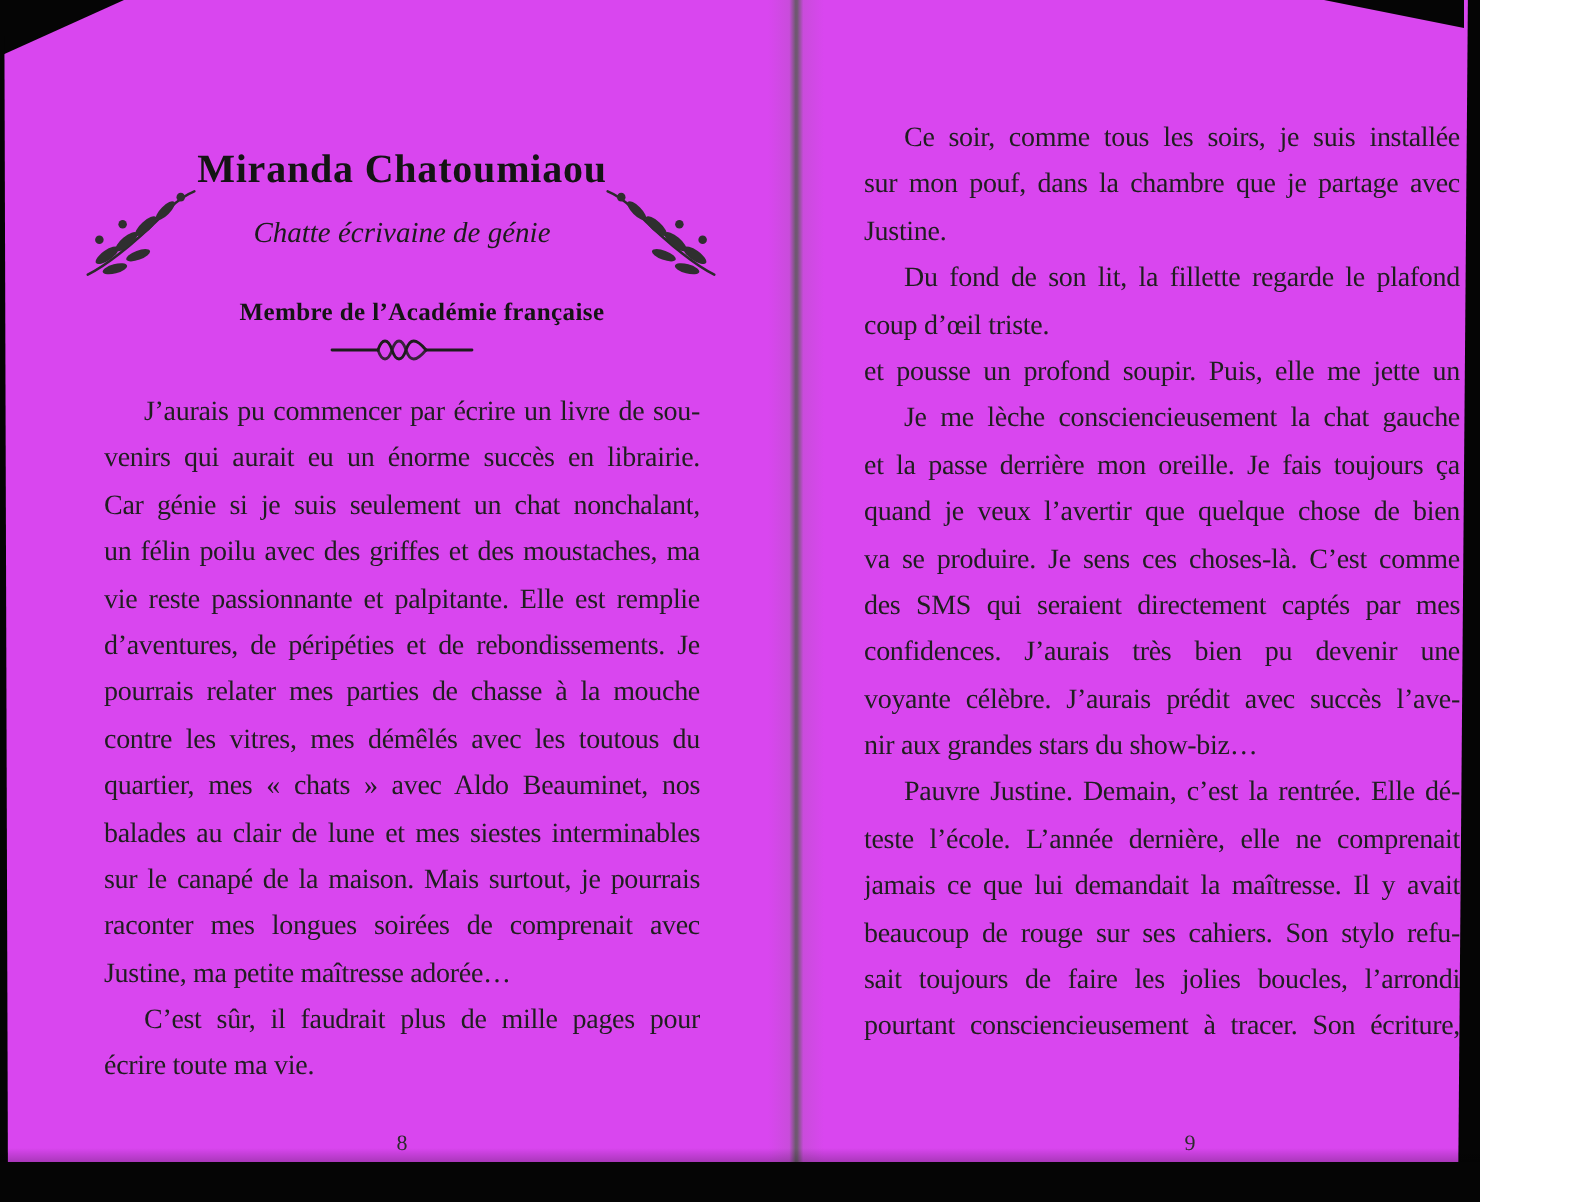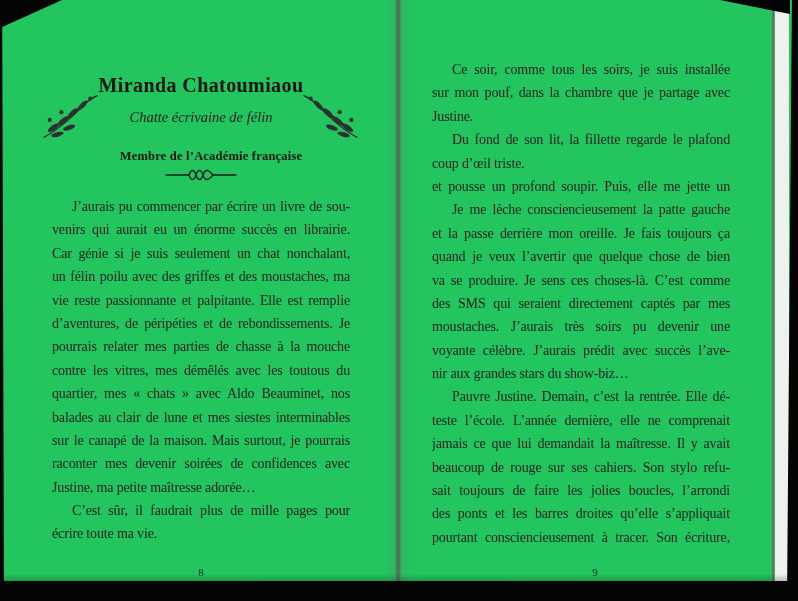--- a/index.html
+++ b/index.html
@@ -1,18 +1,18 @@
 <!DOCTYPE html>
 <html><head>
 <meta charset="utf-8">
 <style>
   html,body { margin:0; padding:0; background:#ffffff; }
   .screen {
-    position:relative; width:798px; height:601px; overflow:hidden;
-    background:#22c55e;
+    position:relative; width:740px; height:601px; overflow:hidden;
+    background:#d946ef;
     font-family:"Liberation Serif", serif;
     color:#1f1f1f;
   }
 
   
   .corner-tl { position:absolute; left:0; top:0; width:62px; height:28px; background:#050505;
                clip-path:polygon(0 0, 100% 0, 0 100%); }
   .corner-tr { position:absolute; right:8px; top:0; width:70px; height:14px; background:#050505;
                clip-path:polygon(0 0, 100% 0, 100% 100%); }
   .edge-left { position:absolute; left:0; top:18px; bottom:0; width:4px; background:#050505;
@@ -91,21 +91,21 @@
         <ellipse cx="18" cy="47" rx="6.5" ry="2.4" transform="rotate(-15 18 47)"></ellipse>
         <ellipse cx="30" cy="40" rx="6.5" ry="2.4" transform="rotate(-20 30 40)"></ellipse>
         <circle cx="10" cy="32" r="2.2"></circle>
         <circle cx="22" cy="24" r="2.2"></circle>
         <circle cx="52" cy="10" r="2.2"></circle>
       </g>
     </svg>
 
     <div class="lp-header">
       <h1 class="lp-title">Miranda Chatoumiaou</h1>
-      <p class="lp-subtitle">Chatte écrivaine de félin</p>
+      <p class="lp-subtitle">Chatte écrivaine de génie</p>
       <p class="lp-affil">Membre de l’Académie française</p>
     </div>
 
     <svg class="ornament" viewBox="0 0 74 18">
       <g stroke="#1c1c1c" fill="none" stroke-width="1.4" stroke-linecap="round">
         <path d="M2 9 H25"></path>
         <path d="M49 9 H72"></path>
         <path d="M25 9 c2 -6 5 -6 7 0 c2 6 5 6 7 0 c2 -6 5 -6 10 0"></path>
         <path d="M25 9 c2 6 5 6 7 0 c2 -6 5 -6 7 0 c2 6 5 6 10 0" opacity="0.85"></path>
       </g>
@@ -116,50 +116,49 @@
         <div class="line">venirs qui aurait eu un énorme succès en librairie.</div>
         <div class="line">Car génie si je suis seulement un chat nonchalant,</div>
         <div class="line">un félin poilu avec des griffes et des moustaches, ma</div>
         <div class="line">vie reste passionnante et palpitante. Elle est remplie</div>
         <div class="line">d’aventures, de péripéties et de rebondissements. Je</div>
         <div class="line">pourrais relater mes parties de chasse à la mouche</div>
         <div class="line">contre les vitres, mes démêlés avec les toutous du</div>
         <div class="line">quartier, mes « chats » avec Aldo Beauminet, nos</div>
         <div class="line">balades au clair de lune et mes siestes interminables</div>
         <div class="line">sur le canapé de la maison. Mais surtout, je pourrais</div>
-        <div class="line">raconter mes devenir soirées de confidences avec</div>
+        <div class="line">raconter mes longues soirées de comprenait avec</div>
         <div class="line end">Justine, ma petite maîtresse adorée…</div>
         <div class="line indent">C’est sûr, il faudrait plus de mille pages pour</div>
         <div class="line end">écrire toute ma vie.</div>
       </div>
     <div class="pagenum left">8</div>
   </div>
 
   <div>
     <div id="right-lines" class="text-col right">
         <div class="line indent">Ce soir, comme tous les soirs, je suis installée</div>
         <div class="line">sur mon pouf, dans la chambre que je partage avec</div>
         <div class="line end">Justine.</div>
         <div class="line indent">Du fond de son lit, la fillette regarde le plafond</div>
         <div class="line end">coup d’œil triste.</div>
         <div class="line">et pousse un profond soupir. Puis, elle me jette un</div>
-        <div class="line indent">Je me lèche consciencieusement la patte gauche</div>
+        <div class="line indent">Je me lèche consciencieusement la chat gauche</div>
         <div class="line">et la passe derrière mon oreille. Je fais toujours ça</div>
         <div class="line">quand je veux l’avertir que quelque chose de bien</div>
         <div class="line">va se produire. Je sens ces choses-là. C’est comme</div>
         <div class="line">des SMS qui seraient directement captés par mes</div>
-        <div class="line">moustaches. J’aurais très soirs pu devenir une</div>
+        <div class="line">confidences. J’aurais très bien pu devenir une</div>
         <div class="line">voyante célèbre. J’aurais prédit avec succès l’ave-</div>
         <div class="line end">nir aux grandes stars du show-biz…</div>
         <div class="line indent">Pauvre Justine. Demain, c’est la rentrée. Elle dé-</div>
         <div class="line">teste l’école. L’année dernière, elle ne comprenait</div>
         <div class="line">jamais ce que lui demandait la maîtresse. Il y avait</div>
         <div class="line">beaucoup de rouge sur ses cahiers. Son stylo refu-</div>
         <div class="line">sait toujours de faire les jolies boucles, l’arrondi</div>
-        <div class="line">des ponts et les barres droites qu’elle s’appliquait</div>
         <div class="line">pourtant consciencieusement à tracer. Son écriture,</div>
       </div>
     <div class="pagenum right">9</div>
   </div>
 
   <div class="gutter"></div>
   <div class="right-page-stack"></div>
   <div class="right-page-line"></div>
   <div class="corner-tl"></div>
   <div class="corner-tr"></div>

